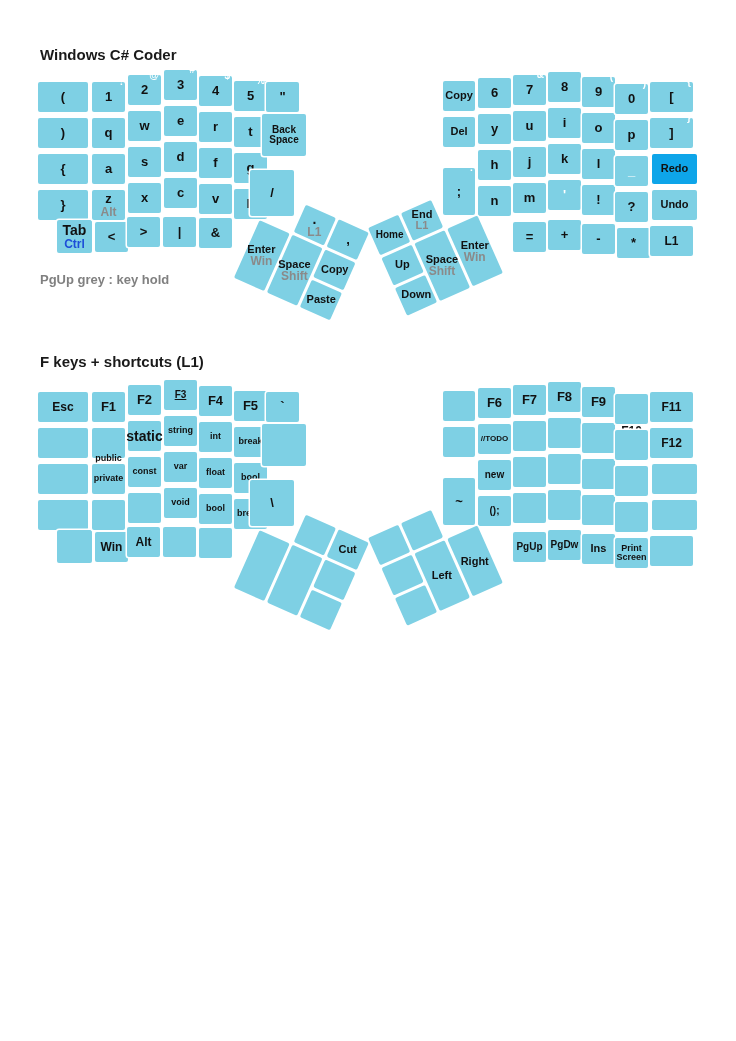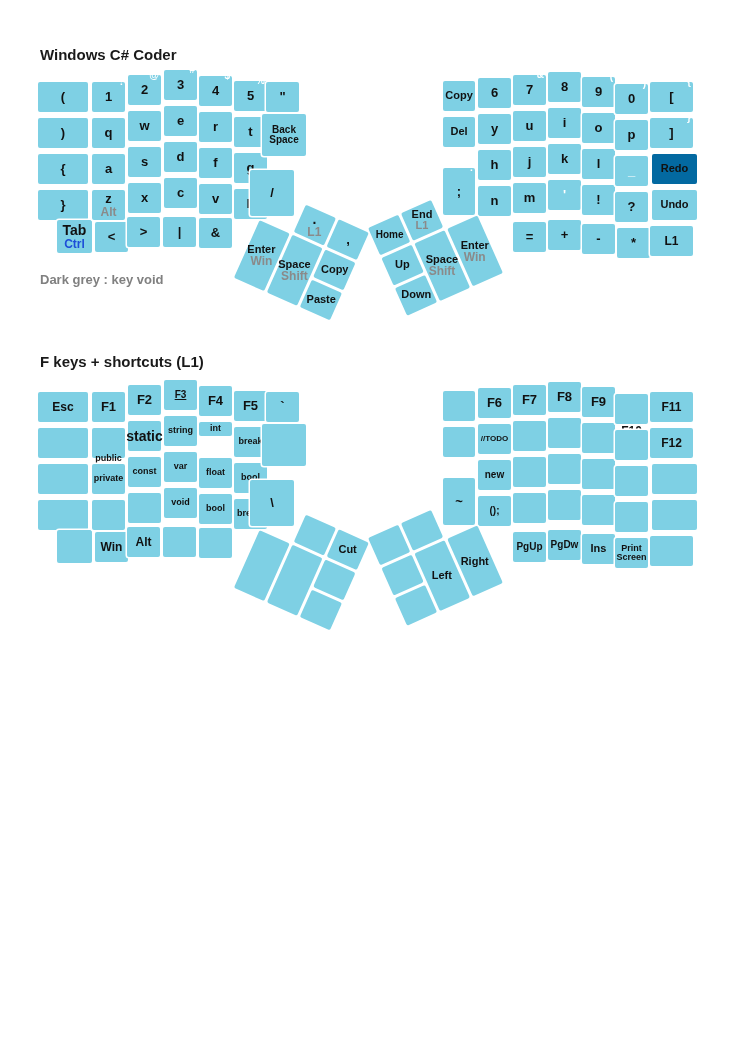--- a/index.html
+++ b/index.html
@@ -26,21 +26,21 @@
   .key .shift {
     position:absolute; top:-5px; right:2px; color:#ffffff; font-size:10px; line-height:1;
   }
   .cluster { position:absolute; transform-origin:0 0; }
 </style>
 </head>
 <body>
 
 <div id="canvas">
   <div class="kb-title" id="title-base" style="left: 40px; top: 46px;">Windows C# Coder</div>
-  <div class="legend-note">Dark grey : key void</div>
+  <div class="legend-note">PgUp grey : key hold</div>
   <div class="kb-title" id="title-l1" style="left: 40px; top: 353px;">F keys + shortcuts (L1)</div>
 <div>
       <div class="key" style="left: 38px; top: 82px; width: 50px; height: 30px; background: rgb(126, 208, 228);">
         <div class="klabel">
           <span class="main" style="font-size: 13px;">(</span>
         </div>
       </div>
       <div class="key" style="left: 38px; top: 118px; width: 50px; height: 30px; background: rgb(126, 208, 228);">
         <div class="klabel">
           <span class="main" style="font-size: 13px;">)</span>
@@ -350,21 +350,21 @@
           <span class="main" style="font-size: 13px;">[</span>
         </div>
         <span class="shift">{</span>
       </div>
       <div class="key" style="left: 650px; top: 118px; width: 43px; height: 30px; background: rgb(126, 208, 228);">
         <div class="klabel">
           <span class="main" style="font-size: 13px;">]</span>
         </div>
         <span class="shift">}</span>
       </div>
-      <div class="key" style="left: 652px; top: 154px; width: 45px; height: 30px; background: #0369a1;">
+      <div class="key" style="left: 652px; top: 154px; width: 45px; height: 30px; background: #0ea5e9;">
         <div class="klabel">
           <span class="main" style="font-size: 11px;">Redo</span>
         </div>
       </div>
       <div class="key" style="left: 652px; top: 190px; width: 45px; height: 30px; background: rgb(126, 208, 228);">
         <div class="klabel">
           <span class="main" style="font-size: 11px;">Undo</span>
         </div>
       </div>
       <div class="key" style="left: 650px; top: 226px; width: 43px; height: 30px; background: rgb(126, 208, 228);">
@@ -528,21 +528,21 @@
         </div>
       </div>
       <div class="key" style="left: 163px; top: 527px; width: 33px; height: 30px; background: rgb(126, 208, 228);">
         <div class="klabel"></div>
       </div>
       <div class="key" style="left: 199px; top: 386px; width: 33px; height: 30px; background: rgb(126, 208, 228);">
         <div class="klabel">
           <span class="main" style="font-size: 13px;">F4</span>
         </div>
       </div>
-      <div class="key" style="left: 199px; top: 422px; width: 33px; height: 14px; background: rgb(126, 208, 228);">
+      <div class="key" style="left: 199px; top: 422px; width: 33px; height: 30px; background: rgb(126, 208, 228);">
         <div class="klabel">
           <span class="main" style="font-size: 9px;">int</span>
         </div>
       </div>
       <div class="key" style="left: 199px; top: 458px; width: 33px; height: 30px; background: rgb(126, 208, 228);">
         <div class="klabel">
           <span class="main" style="font-size: 9px;">float</span>
         </div>
       </div>
       <div class="key" style="left: 199px; top: 494px; width: 33px; height: 30px; background: rgb(126, 208, 228);">

